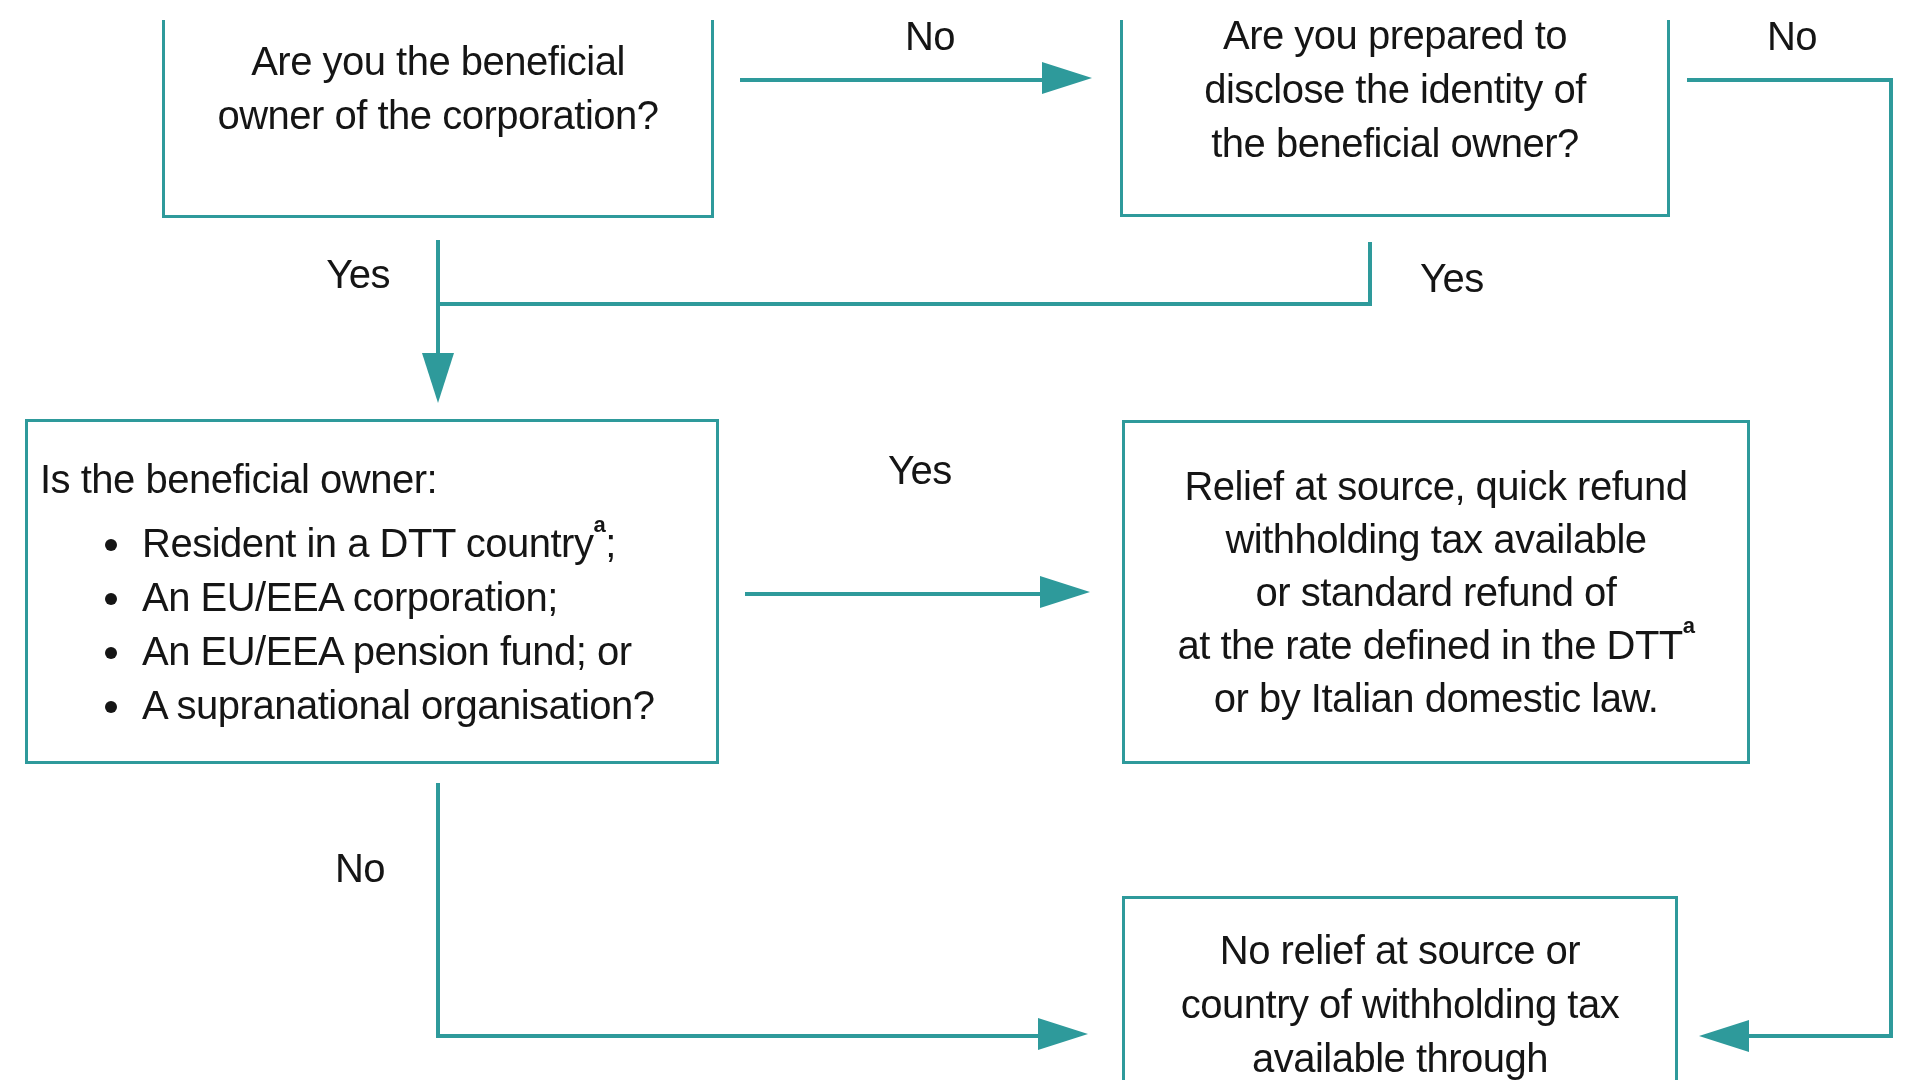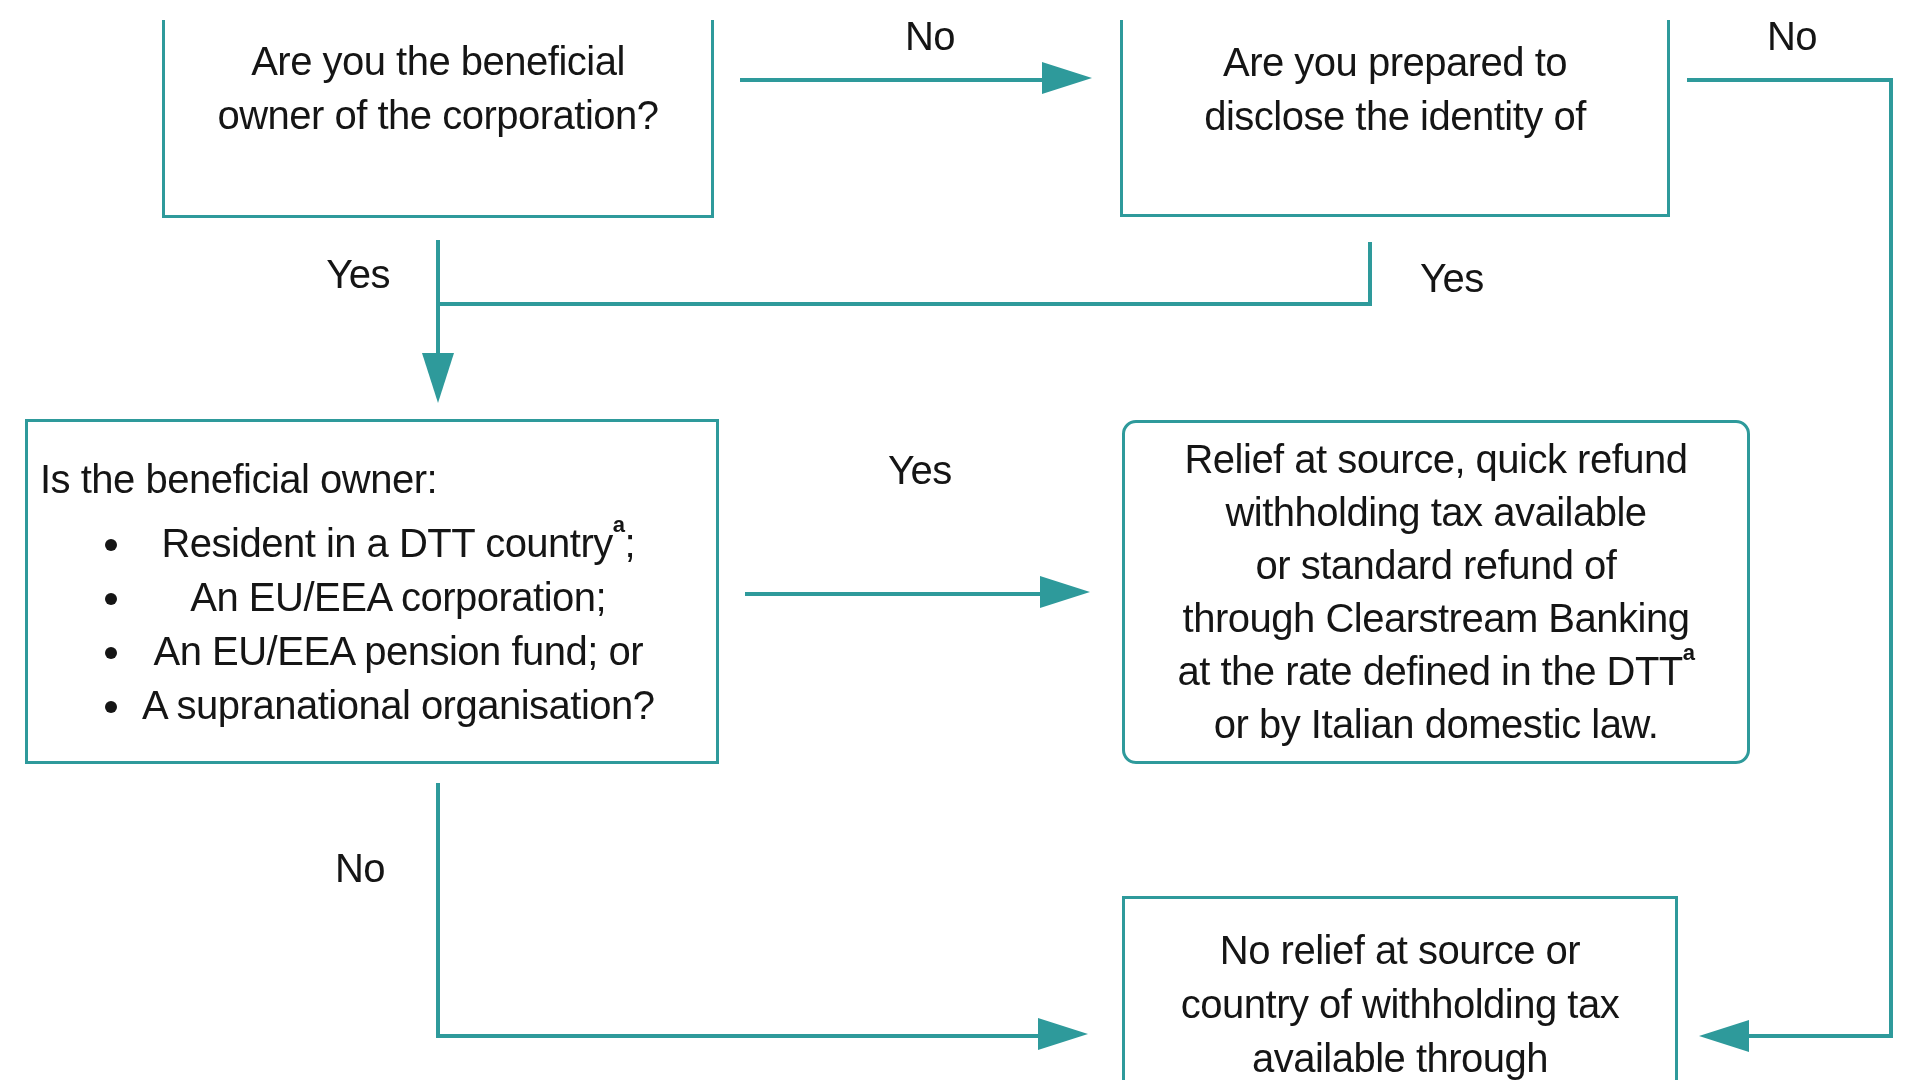--- a/index.html
+++ b/index.html
@@ -39,21 +39,20 @@
     padding:30px 26px 0 12px;
   }
   .node.left-align ul{
     margin:10px 0 0 0;
     padding:0 0 0 96px;
     list-style:disc;
   }
   .node.left-align li{
     line-height:54px;
     padding-left:6px;
-    text-align:center;
   }
   sup.fnote{
     font-size:0.55em;
     font-weight:700;
     line-height:0;
     position:relative;
     top:-0.5em;
   }
   .hline,.vline{position:absolute;background:var(--accent);}
   .hline{height:4px;}
@@ -76,20 +75,21 @@
 <div id="stage">
 
   <div class="node" style="left:162px;top:-62px;width:552px;height:260px;">
     <div class="tline">Are you the beneficial</div>
     <div class="tline">owner of the corporation?</div>
   </div>
 
   <div class="node" style="left:1120px;top:-60px;width:550px;height:257px;">
     <div class="tline">Are you prepared to</div>
     <div class="tline">disclose the identity of</div>
+    <div class="tline">the beneficial owner?</div>
   </div>
 
   <div class="hline" style="left:740px;top:58px;width:302px;"></div>
   <div class="arr arr-right" style="left:1042px;top:42px;"></div>
   <div class="edge-label" style="left:900px;top:-6px;width:60px;text-align:center;">No</div>
 
   <div class="vline" style="left:436px;top:220px;height:113px;"></div>
   <div class="arr arr-down" style="left:422px;top:333px;"></div>
   <div class="edge-label" style="left:310px;top:232px;width:80px;text-align:right;">Yes</div>
 
@@ -104,25 +104,24 @@
       <li><span>An EU/EEA corporation;</span></li>
       <li><span>An EU/EEA pension fund; or</span></li>
       <li><span>A supranational organisation?</span></li>
     </ul>
   </div>
 
   <div class="hline" style="left:745px;top:572px;width:295px;"></div>
   <div class="arr arr-right" style="left:1040px;top:556px;"></div>
   <div class="edge-label" style="left:878px;top:428px;width:84px;text-align:center;">Yes</div>
 
-  <div class="node" style="left:1122px;top:400px;width:628px;height:344px;line-height:53px;border-radius:14px;">
+  <div class="node" style="left:1122px;top:400px;width:628px;height:344px;line-height:53px;">
     <div class="tline">Relief at source, quick refund</div>
     <div class="tline">withholding tax available</div>
     <div class="tline">or standard refund of</div>
-    <div class="tline">through Clearstream Banking</div>
     <div class="tline"><span>at the rate defined in the DTT</span><sup class="fnote">a</sup></div>
     <div class="tline">or by Italian domestic law.</div>
   </div>
 
   <div class="vline" style="left:436px;top:763px;height:255px;"></div>
   <div class="hline" style="left:436px;top:1014px;width:602px;"></div>
   <div class="arr arr-right" style="left:1038px;top:998px;"></div>
   <div class="edge-label" style="left:322px;top:826px;width:76px;text-align:center;">No</div>
 
   <div class="hline" style="left:1687px;top:58px;width:204px;"></div>

